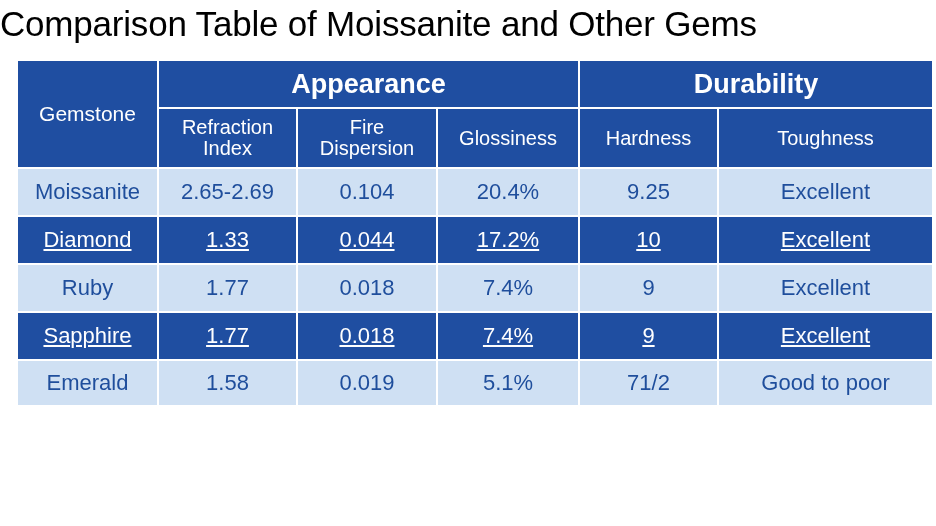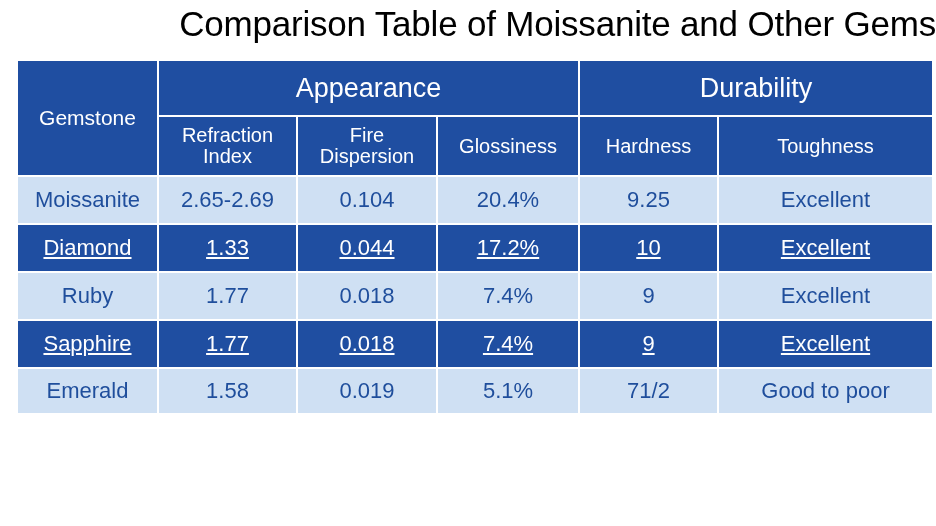--- a/index.html
+++ b/index.html
@@ -19,21 +19,21 @@
     width: 936px;
     height: 526px;
     box-sizing: border-box;
   }
 
   .page-title {
     font-family: "Liberation Sans", sans-serif;
     font-size: 35px;
     font-weight: 400;
     color: #000000;
-    text-align: right;
+    text-align: left;
     letter-spacing: -0.2px;
     line-height: 1;
     padding-top: 6px;
     height: 48px;
     white-space: nowrap;
   }
 
   .table-wrap {
     position: absolute;
     left: 16px;
@@ -56,22 +56,22 @@
     line-height: 1.05;
   }
 
   
   .hdr {
     background: #1f4ea1;
     color: #ffffff;
   }
   .hdr-group {
     font-size: 27px;
-    font-weight: 400;
-    height: 54px;
+    font-weight: 700;
+    height: 46px;
   }
   .hdr-sub {
     font-size: 20px;
     font-weight: 400;
     height: 58px;
     margin-top: 40px;
   }
   .hdr-gem {
     font-size: 21px;
     font-weight: 400;

